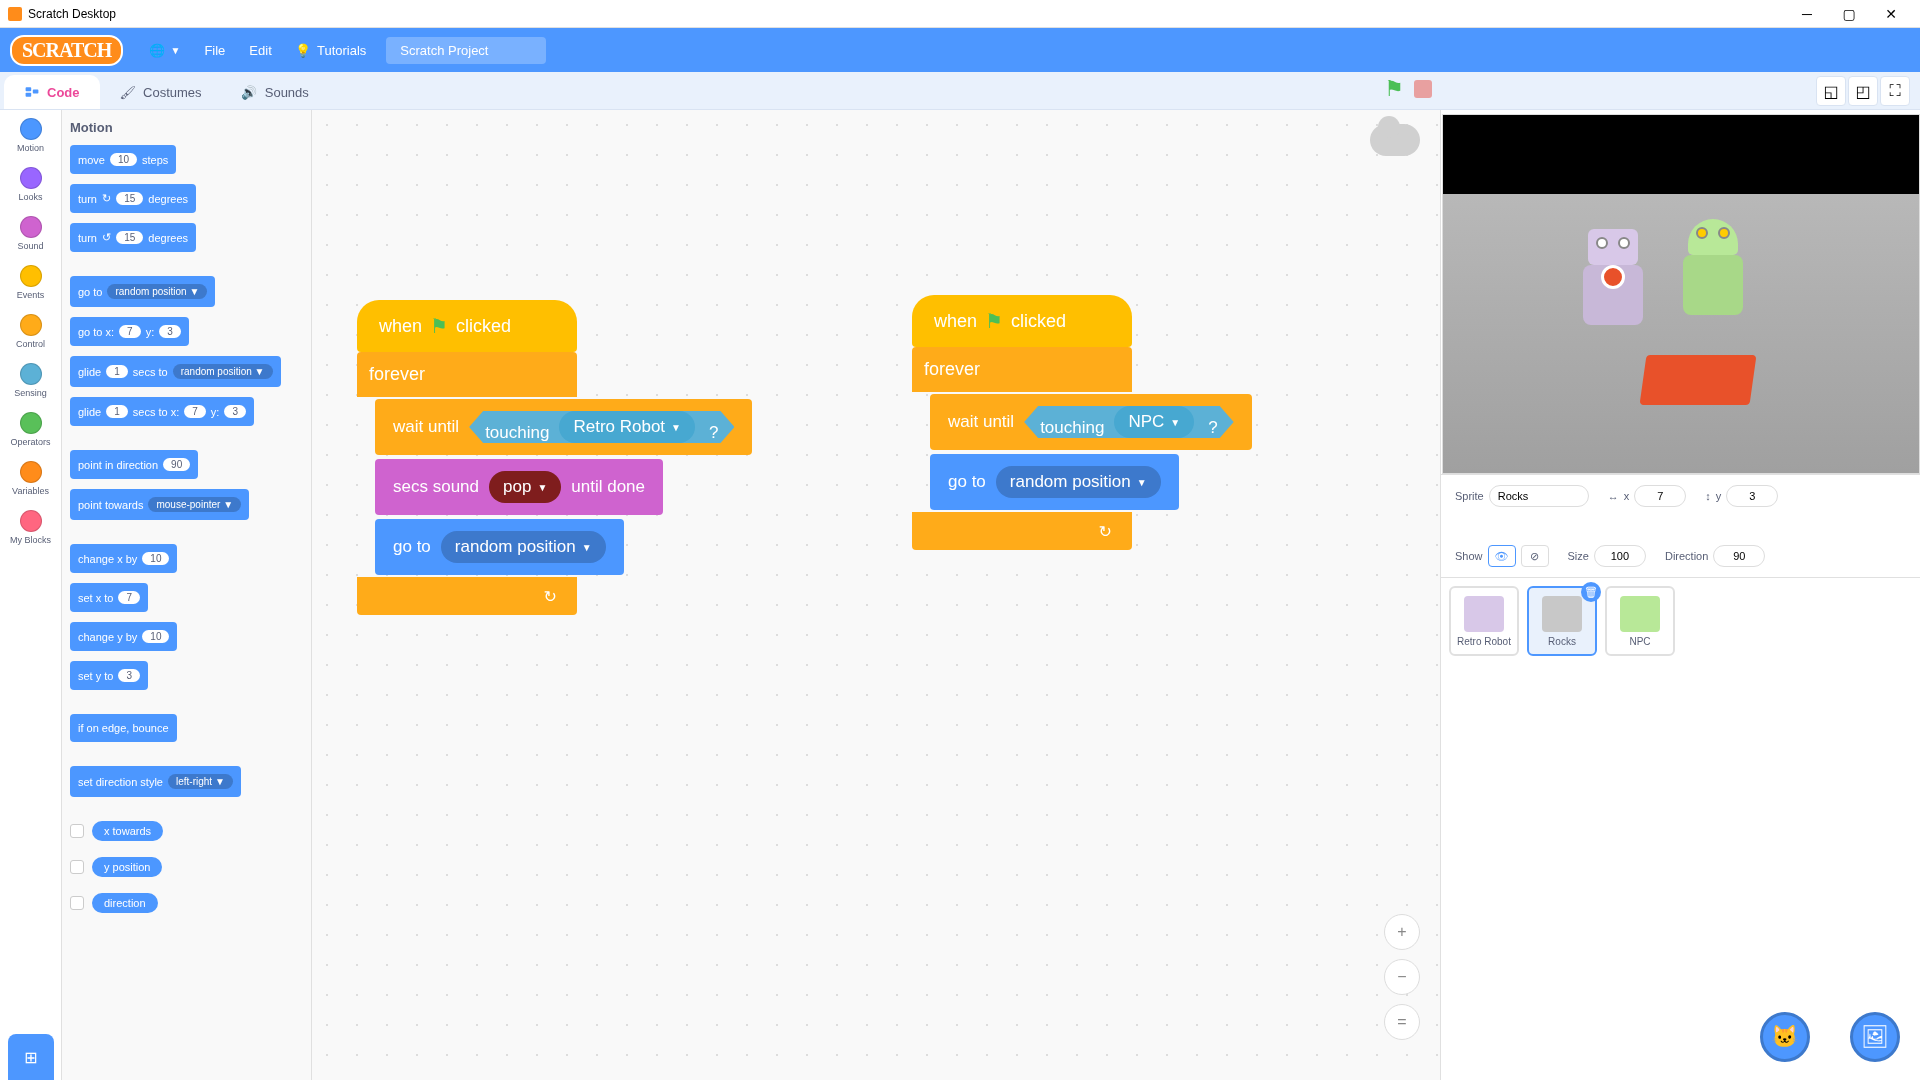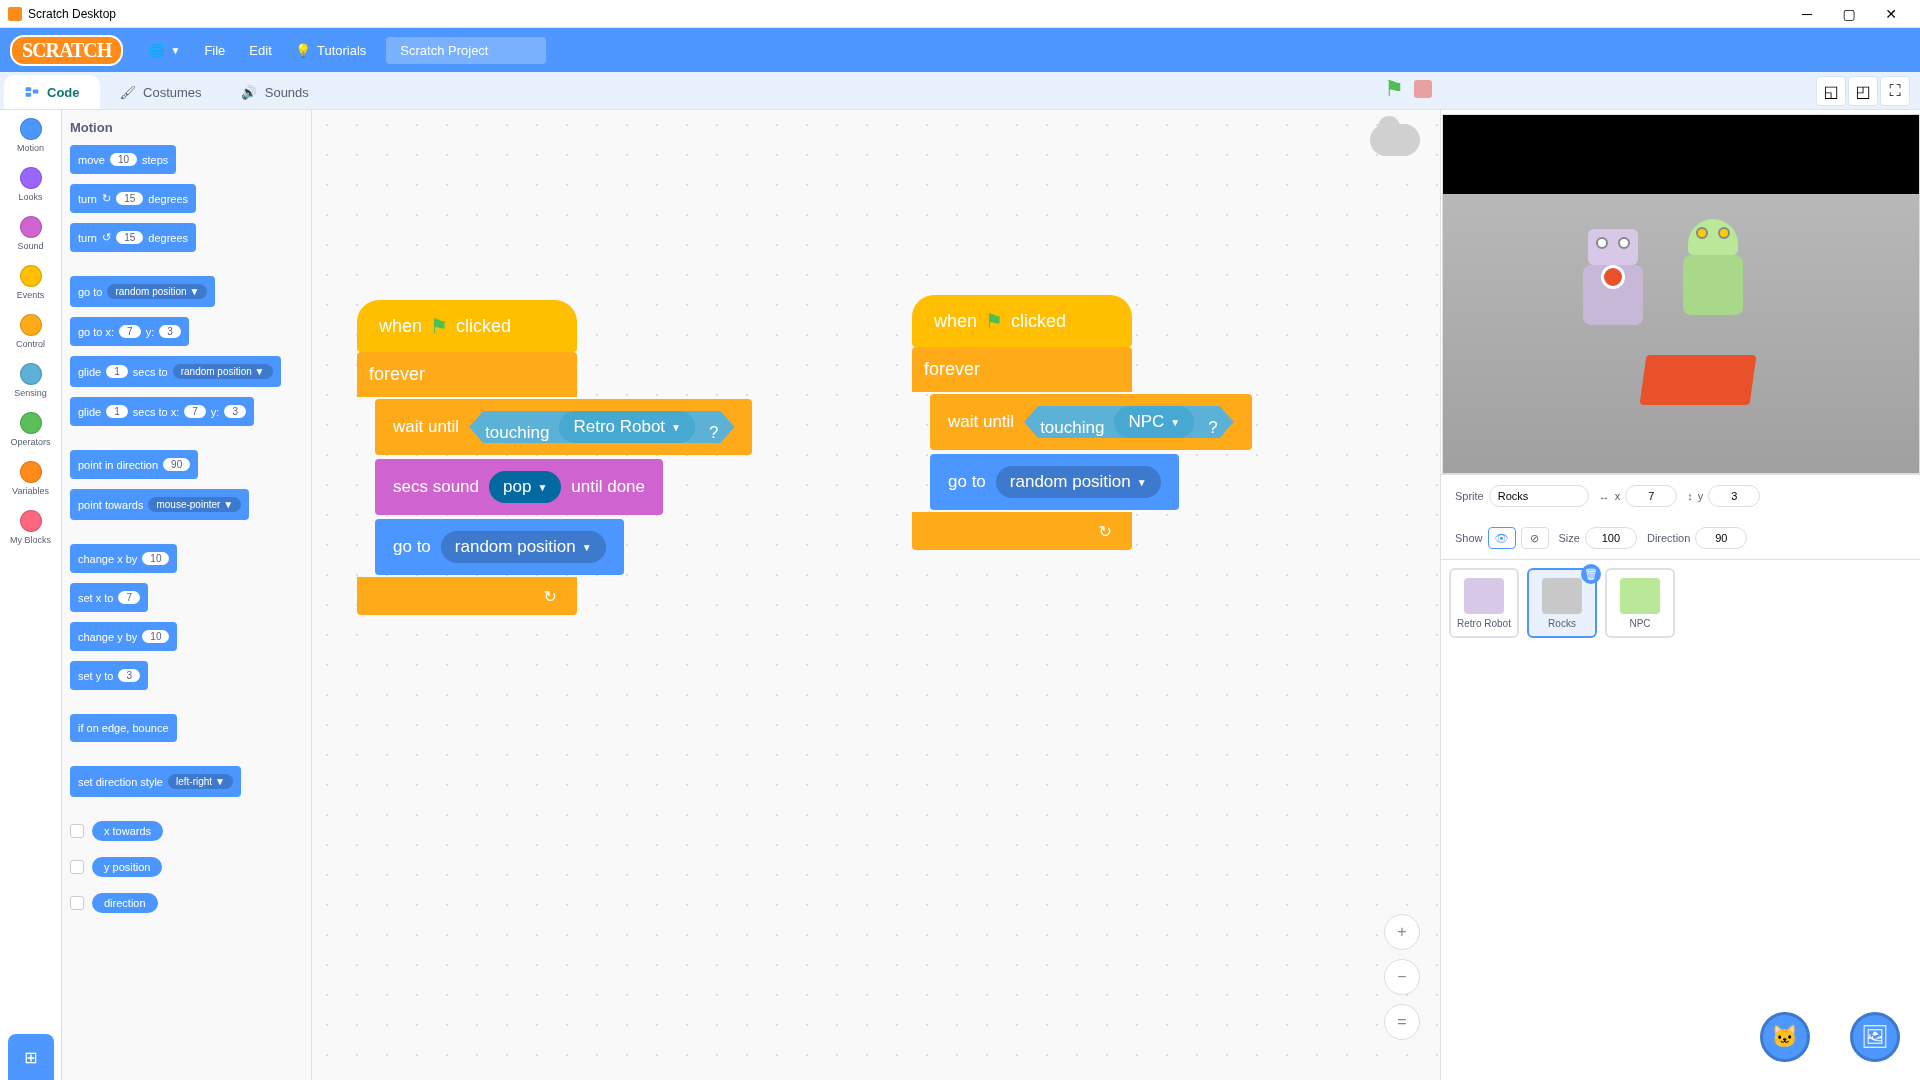--- a/index.html
+++ b/index.html
@@ -13,21 +13,21 @@
 
 
 .menubar { height: 44px; background: #4d97ff; display: flex; align-items: center; padding: 0 10px; color: #fff; font-size: 13px; }
 .menubar .logo { font-weight: bold; font-size: 20px; background: #ff8c1a; color: #fff; border: 2px solid #fff; border-radius: 14px; padding: 2px 10px; margin-right: 14px; letter-spacing: -1px; font-family: "Comic Sans MS", cursive; }
 .menubar .mitem { padding: 6px 12px; cursor: pointer; display: flex; align-items: center; gap: 5px; }
 .menubar .project-name { background: rgba(255,255,255,0.25); border-radius: 4px; padding: 6px 14px; margin-left: 8px; min-width: 160px; }
 
 
 .tabrow { height: 38px; background: #e9f1fc; display: flex; align-items: flex-end; padding: 0 0 0 4px; border-bottom: 1px solid #d9e3f2; position: relative; }
 .tab { height: 34px; padding: 0 20px; display: flex; align-items: center; gap: 7px; font-size: 13px; color: #575e75; border-radius: 10px 10px 0 0; cursor: pointer; }
-.tab.active { background: #fff; color: #0f766e; font-weight: 600; }
+.tab.active { background: #fff; color: #ec4899; font-weight: 600; }
 .tab-icon { width: 16px; height: 16px; }
 .stage-controls { position: absolute; right: 488px; top: 4px; display: flex; align-items: center; gap: 10px; }
 .view-controls { position: absolute; right: 10px; top: 4px; display: flex; align-items: center; gap: 2px; }
 .view-btn { width: 30px; height: 30px; border: 1px solid #d9e3f2; background: #fff; border-radius: 4px; display: flex; align-items: center; justify-content: center; cursor: pointer; }
 
 
 .main { display: flex; height: calc(1080px - 28px - 44px - 38px); }
 .left-col { width: 62px; background: #fff; border-right: 1px solid #e0e0e0; padding-top: 8px; }
 .cat { text-align: center; margin-bottom: 14px; cursor: pointer; }
 .cat .dot { width: 22px; height: 22px; border-radius: 50%; margin: 0 auto 3px; border: 1px solid rgba(0,0,0,.15); }
@@ -54,21 +54,21 @@
 .cblock.head { border-radius: 4px 4px 0 0; }
 .cinner { margin-left: 18px; }
 .cfoot { background: #ffab19; height: 38px; width: 220px; border-radius: 0 0 4px 4px; display:flex; align-items:center; justify-content:flex-end; padding-right:20px; color:#fff; }
 .sblock { color: #fff; font-size: 17px; padding: 12px 18px; border-radius: 4px; display: inline-flex; align-items: center; gap: 10px; margin: 2px 0; font-weight: 500; white-space: nowrap; }
 .sblock.control { background: #ffab19; }
 .sblock.sound { background: #cf63cf; }
 .sblock.motion { background: #4c97ff; }
 .boolslot { background: #5cb1d6; padding: 0 16px; display: inline-flex; align-items: flex-end; gap: 10px; position: relative; clip-path: polygon(14px 0, calc(100% - 14px) 0, 100% 50%, calc(100% - 14px) 100%, 14px 100%, 0 50%); }
 .ddslot { background: #3d79cc; border-radius: 20px; padding: 6px 14px; display: inline-flex; align-items: center; gap: 6px; }
 .ddslot.sens { background: #47a8d1; }
-.ddslot.snd { background: #0369a1; align-items: center; }
+.ddslot.snd { background: #7f1d1d; align-items: center; }
 .tri { font-size: 10px; }
 .q { font-size: 17px; margin-left: 4px; }
 .flag { color: #4cbf56; font-size: 20px; }
 .loop-icon { font-size: 16px; }
 
 
 .right { width: 480px; display: flex; flex-direction: column; border-left: 1px solid #e0e0e0; background:#fff; }
 .stage { width: 478px; height: 360px; background: linear-gradient(#000 0%, #000 22%, #b8b8b8 22%, #a0a0a0 100%); position: relative; margin: 4px 0 0 1px; border: 1px solid #ddd; }
 .robot { position: absolute; width: 80px; height: 120px; }
 .robot.purple { left: 130px; top: 120px; }
@@ -76,21 +76,21 @@
 .rbody { width: 60px; height: 60px; border-radius: 8px; margin: 30px auto 0; position: relative; }
 .rhead { width: 50px; height: 36px; border-radius: 6px; position: absolute; top: -36px; left: 5px; }
 .robot.purple .rbody { background: #c8b8d8; }
 .robot.purple .rhead { background: #d8c8e8; }
 .robot.green .rbody { background: #a8d888; }
 .robot.green .rhead { background: #b8e898; border-radius: 30px 30px 6px 6px; }
 .eye { width: 12px; height: 12px; background: #fff; border: 2px solid #888; border-radius: 50%; position: absolute; top: 8px; }
 .eye.l { left: 8px; } .eye.r { right: 8px; }
 .rocks { position: absolute; left: 200px; top: 240px; width: 110px; height: 50px; background: #e8512a; border-radius: 4px; transform: skewX(-8deg); }
 
-.sprite-info { padding: 10px 14px; border-top: 1px solid #e0e0e0; border-bottom: 1px solid #e0e0e0; display: flex; flex-wrap: wrap; align-items: center; gap: 10px; font-size: 11px; color: #575e75; }
+.sprite-info { padding: 10px 14px; border-top: 1px solid #e0e0e0; border-bottom: 1px solid #e0e0e0; display: flex; flex-wrap: wrap; align-items: center; gap: 19px; font-size: 11px; color: #575e75; }
 .sprite-info .field { display: flex; align-items: center; gap: 5px; }
 .sprite-info input { width: 52px; border: 1px solid #ddd; border-radius: 20px; padding: 4px 8px; font-size: 11px; text-align: center; }
 .sprite-info input.name { width: 100px; text-align: left; }
 .icon-btn { width: 28px; height: 22px; border: 1px solid #ddd; border-radius: 4px; display: flex; align-items: center; justify-content: center; cursor: pointer; }
 
 .sprite-row { display: flex; padding: 8px; gap: 8px; flex: 1; }
 .sprite-list { flex: 1; display: flex; gap: 8px; align-items: flex-start; }
 .sprite-tile { width: 70px; height: 70px; border: 2px solid #e0e0e0; border-radius: 6px; display: flex; flex-direction: column; align-items: center; justify-content: center; font-size: 10px; color: #575e75; cursor: pointer; position: relative; background:#fff; }
 .sprite-tile.sel { border-color: #4d97ff; background: #e9f1fc; }
 .sprite-tile .thumb { width: 40px; height: 36px; background: #ddd; border-radius: 4px; margin-bottom: 4px; }

